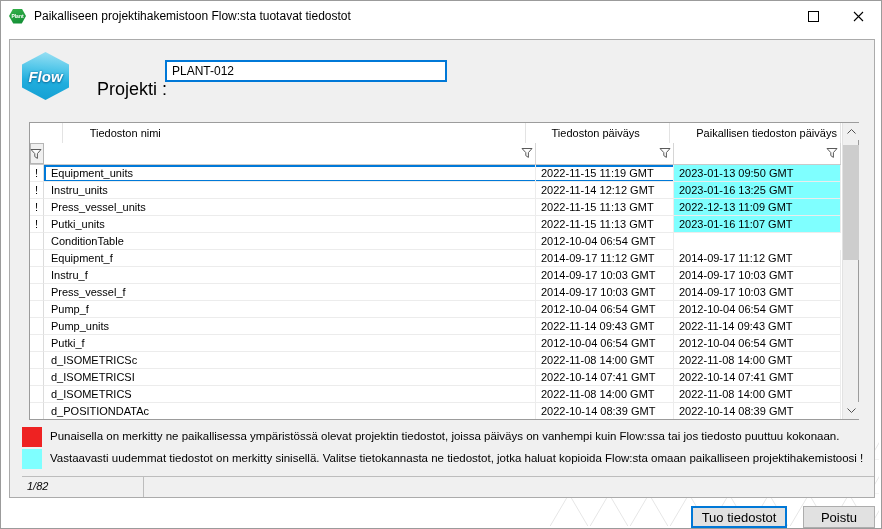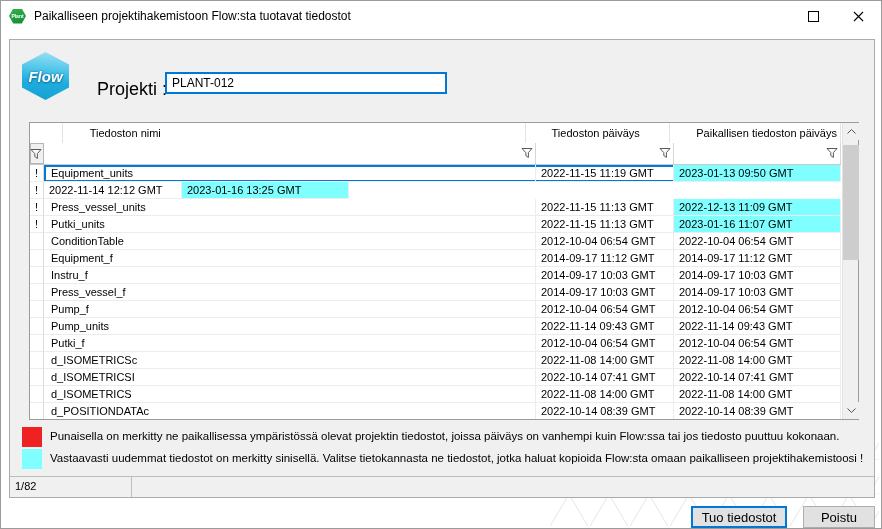--- a/index.html
+++ b/index.html
@@ -30,21 +30,21 @@
     clip-path:polygon(50% 0%, 100% 26%, 100% 74%, 50% 100%, 0% 74%, 0% 26%);
     background:linear-gradient(185deg,#9fe2f4 0%, #56c8ea 34%, #21aede 60%, #149fd2 100%);
     display:flex; align-items:center; justify-content:center;
   }
   .flow-logo span {
     color:#fff; font-weight:bold; font-size:15px; font-style:italic;
     text-shadow:0 0 2px #0b6e9e, 0 1px 2px #0b6e9e;
   }
   .project-label { position:absolute; left:87px; top:39px; font-size:18px; }
   .project-input {
-    position:absolute; left:155px; top:32px; width:282px; height:22px;
+    position:absolute; left:155px; top:20px; width:282px; height:22px;
     border:2px solid #0078d7; background:#fff; font-family:"Liberation Sans",sans-serif;
     font-size:12px; padding:4px 5px; box-sizing:border-box; color:#000;
   }
   
   .table {
     position:absolute; left:19px; top:82px; width:830px; height:298px;
     background:#fff; border:1px solid #9c9c9c; box-sizing:border-box;
   }
   .tgrid { position:absolute; left:0; top:0; right:17px; bottom:0; overflow:hidden; }
   .thead { display:flex; height:20px; }
@@ -72,21 +72,21 @@
   .trow.selected .rowbody { box-shadow:inset 0 0 0 2px #0079d8; }
   
   .vscroll { position:absolute; top:0; right:0; width:16px; height:100%; background:#f0f0f0; border-left:1px solid #e2e2e2; box-sizing:border-box; }
   .sbtn { position:absolute; left:0; width:16px; height:17px; display:flex; align-items:center; justify-content:center; background:#f0f0f0; border:none; padding:0; }
   .sbtn.up { top:0; } .sbtn.down { bottom:0; }
   .sthumb { position:absolute; left:0; top:22px; width:16px; height:115px; background:#cdcdcd; }
   
   .legend-swatch { position:absolute; left:12px; width:20px; height:20px; }
   .legend-text { position:absolute; left:40px; font-size:11.5px; white-space:nowrap; }
   
-  .statusbar { position:absolute; left:0; right:0; bottom:0; height:20px; border-top:1px solid #bdbdbd; display:flex; background:#f0f0f0; }
+  .statusbar { position:absolute; left:12px; right:0; bottom:0; height:20px; border-top:1px solid #bdbdbd; display:flex; background:#f0f0f0;font-style:italic; }
   .status-cell { width:122px; border-right:1px solid #bdbdbd; font-size:11px; padding:3px 0 0 5px; box-sizing:border-box; }
   
   .btn {
     position:absolute; height:22px; background:#e1e1e1; border:1px solid #adadad;
     font-family:"Liberation Sans",sans-serif; font-size:13px; color:#000; box-sizing:border-box;
   }
   .btn.import { left:690px; top:505px; width:96px; border:2px solid #0078d7; }
   .btn.exit   { left:802px; top:505px; width:72px; }
   .watermark { position:absolute; right:2px; bottom:2px; pointer-events:none; }
 </style>
@@ -166,20 +166,21 @@
     <div class="cell marker">!</div>
     <div class="rowbody">
       <div class="cell name">Equipment_units</div>
       <div class="cell fdate">2022-11-15 11:19 GMT</div>
       <div class="cell ldate newer">2023-01-13 09:50 GMT</div>
     </div>
   </div>
             <div class="trow">
     <div class="cell marker">!</div>
     <div class="rowbody">
+      <div class="cell name">Instru_units</div>
       <div class="cell fdate">2022-11-14 12:12 GMT</div>
       <div class="cell ldate newer">2023-01-16 13:25 GMT</div>
     </div>
   </div>
             <div class="trow">
     <div class="cell marker">!</div>
     <div class="rowbody">
       <div class="cell name">Press_vessel_units</div>
       <div class="cell fdate">2022-11-15 11:13 GMT</div>
       <div class="cell ldate newer">2022-12-13 11:09 GMT</div>
@@ -191,21 +192,20 @@
       <div class="cell name">Putki_units</div>
       <div class="cell fdate">2022-11-15 11:13 GMT</div>
       <div class="cell ldate newer">2023-01-16 11:07 GMT</div>
     </div>
   </div>
             <div class="trow">
     <div class="cell marker"></div>
     <div class="rowbody">
       <div class="cell name">ConditionTable</div>
       <div class="cell fdate">2012-10-04 06:54 GMT</div>
-      <div class="cell ldate">2022-10-04 06:54 GMT</div>
     </div>
   </div>
             <div class="trow">
     <div class="cell marker"></div>
     <div class="rowbody">
       <div class="cell name">Equipment_f</div>
       <div class="cell fdate">2014-09-17 11:12 GMT</div>
       <div class="cell ldate">2014-09-17 11:12 GMT</div>
     </div>
   </div>

